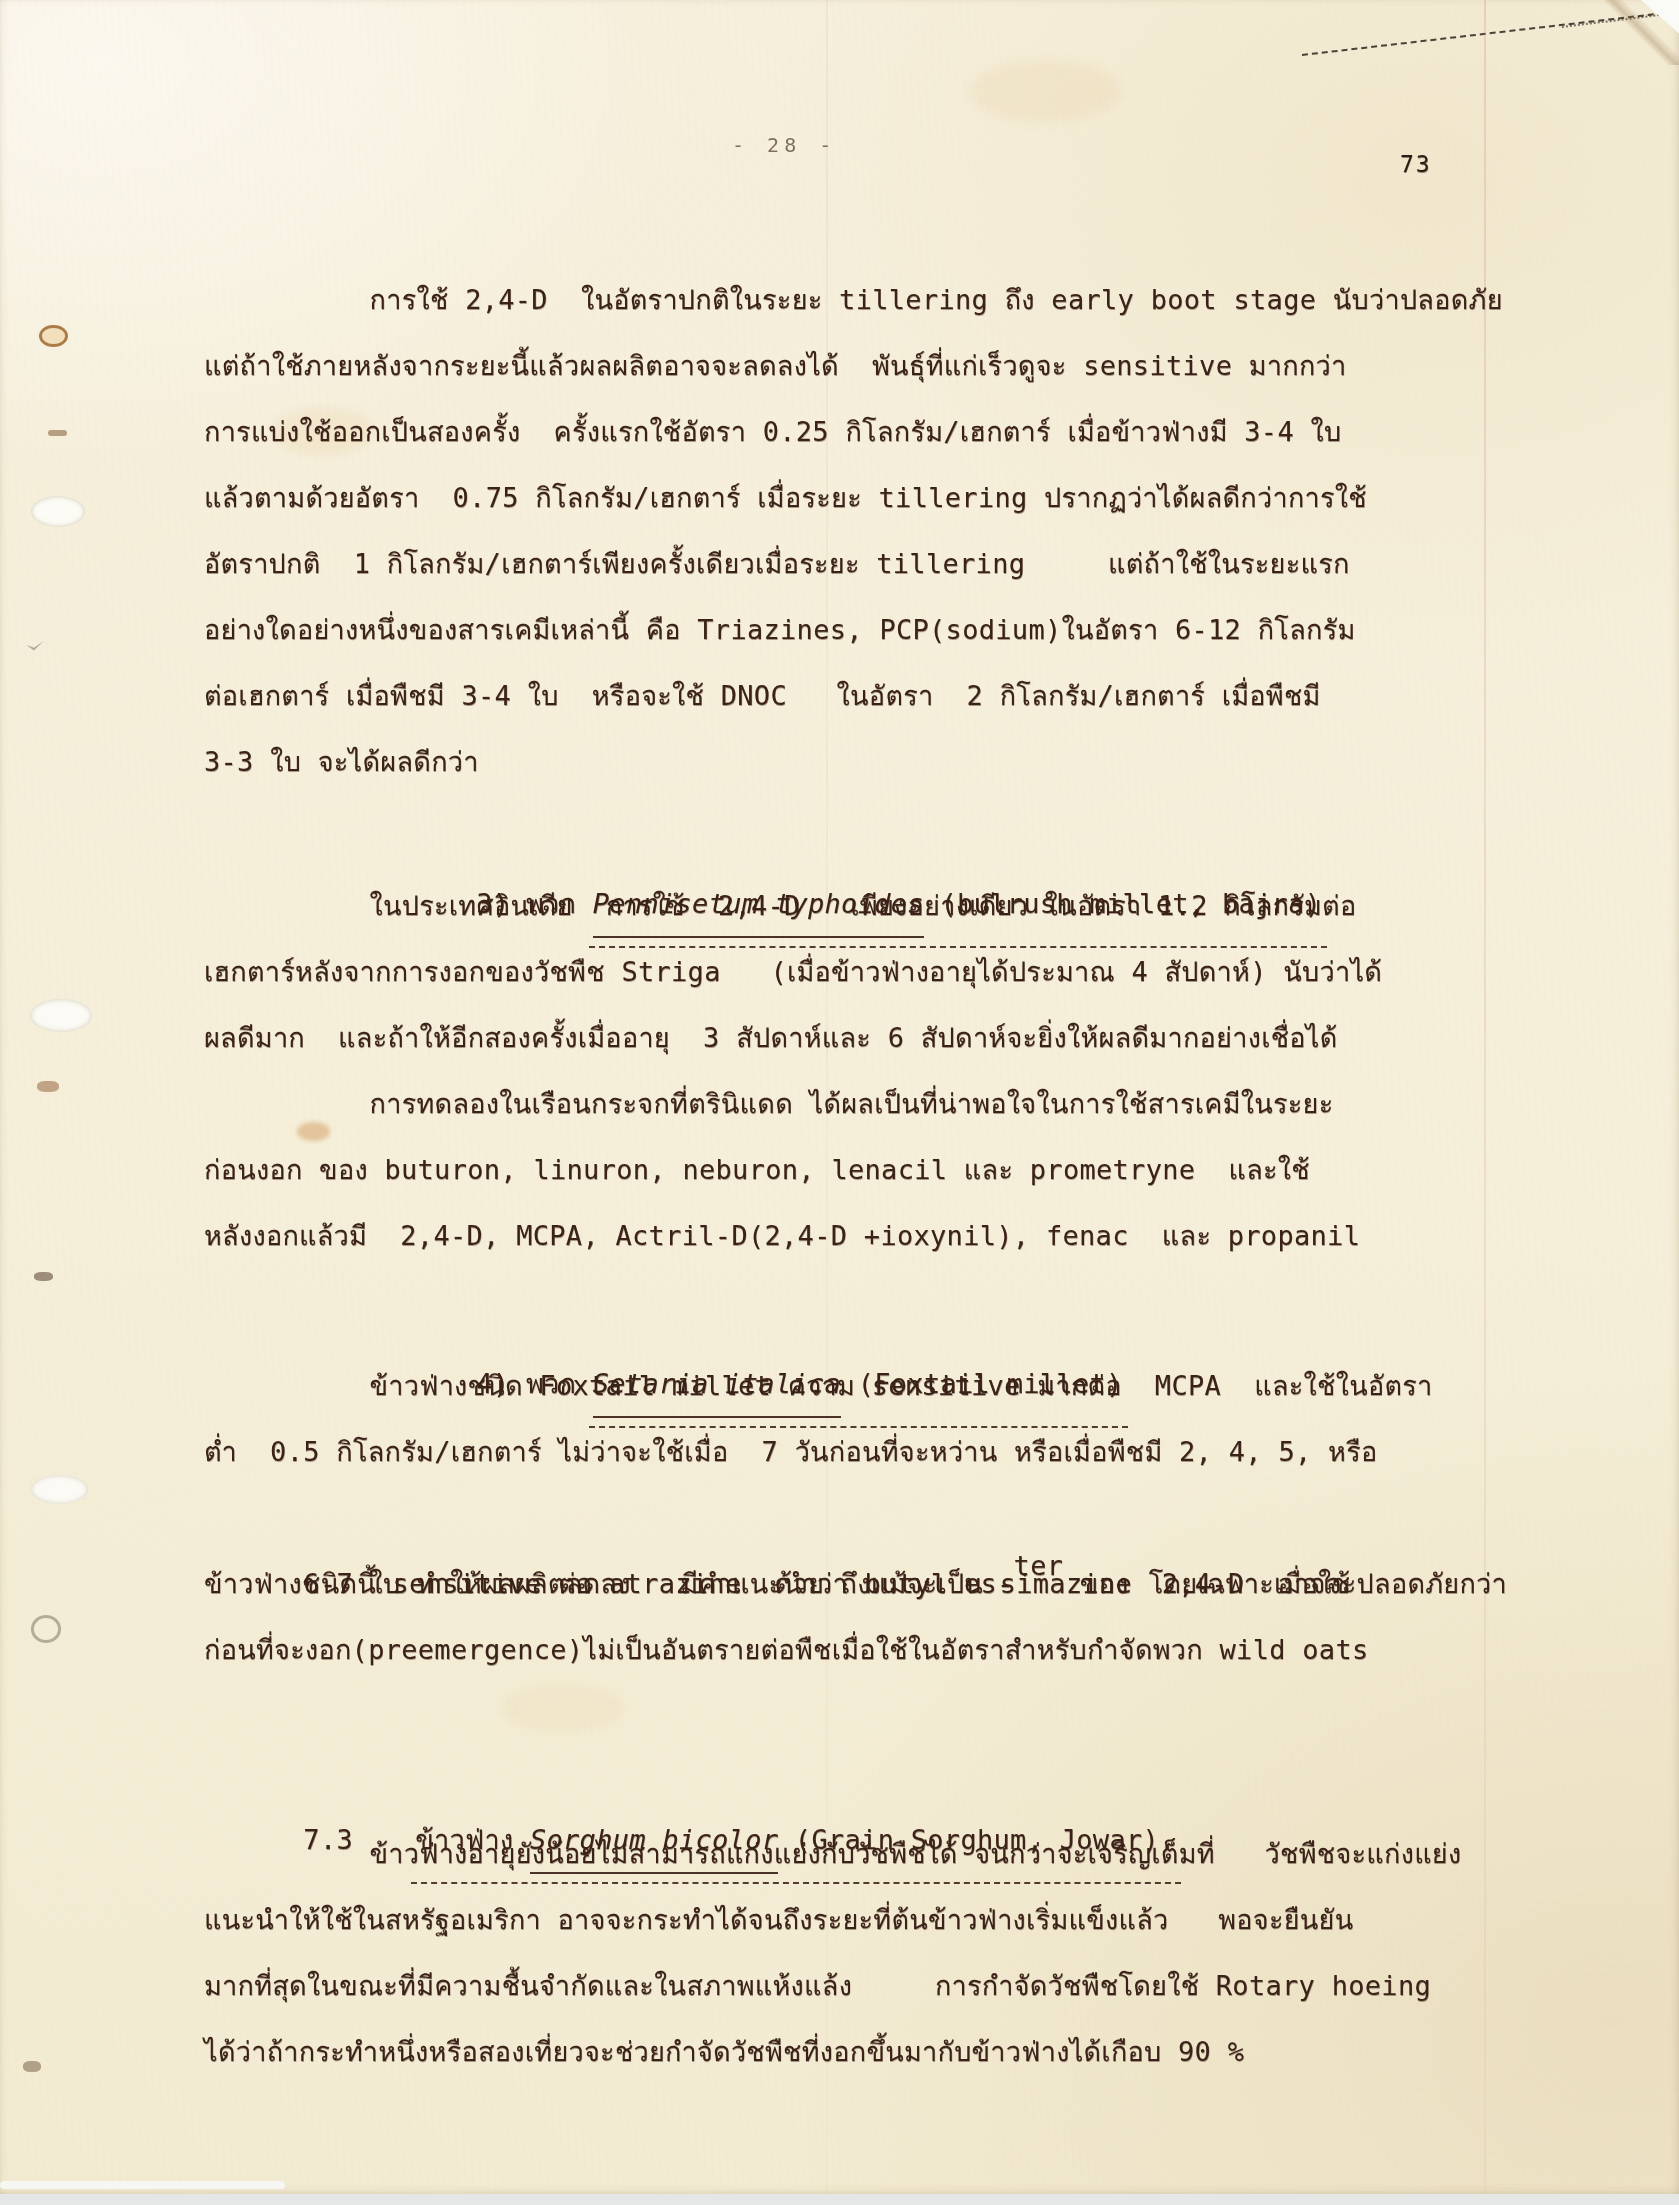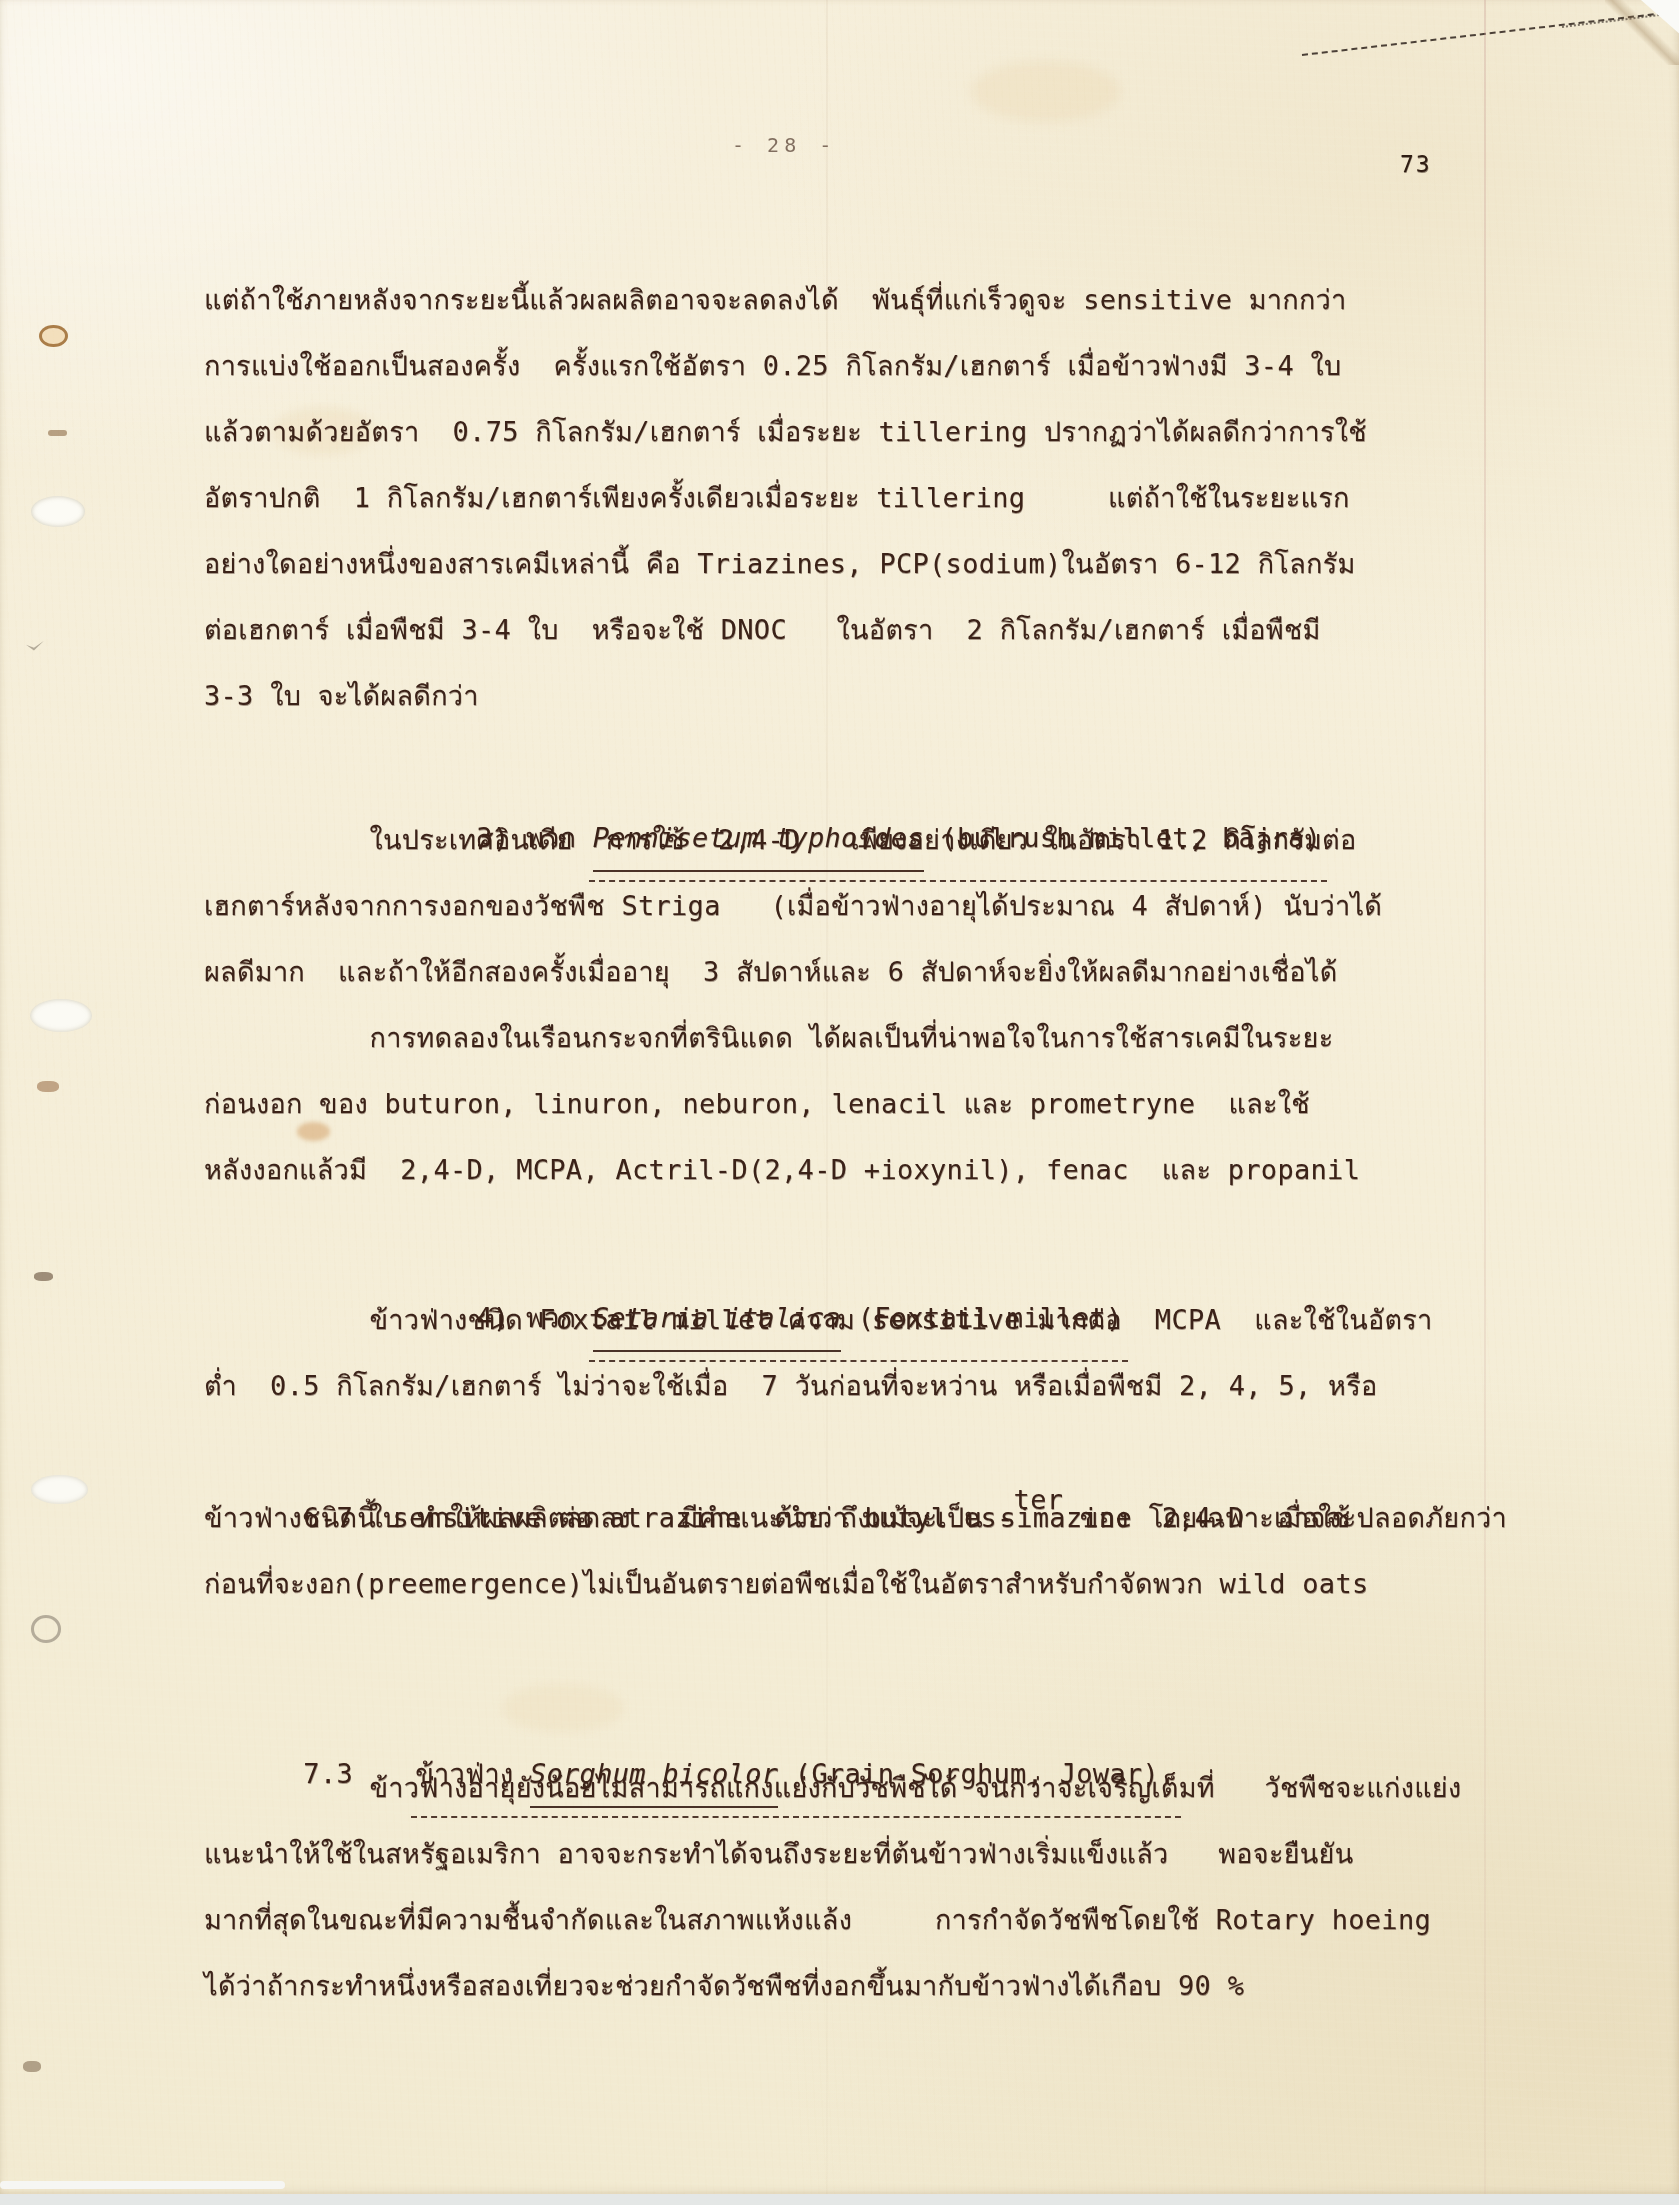--- a/index.html
+++ b/index.html
@@ -127,20 +127,21 @@
   <div class="mark stain1"></div>
   <div class="mark stain2"></div>
   <div class="mark stain3"></div>
 
   <div class="hdr-center">- 28 -</div>
   <div class="hdr-num">73</div>
 
   <div class="body-text">
 
     <div>
+        <div class="ln">          การใช้ 2,4-D  ในอัตราปกติในระยะ tillering ถึง early boot stage นับว่าปลอดภัย</div>
         <div class="ln">แต่ถ้าใช้ภายหลังจากระยะนี้แล้วผลผลิตอาจจะลดลงได้  พันธุ์ที่แก่เร็วดูจะ sensitive มากกว่า</div>
         <div class="ln">การแบ่งใช้ออกเป็นสองครั้ง  ครั้งแรกใช้อัตรา 0.25 กิโลกรัม/เฮกตาร์ เมื่อข้าวฟ่างมี 3-4 ใบ</div>
         <div class="ln">แล้วตามด้วยอัตรา  0.75 กิโลกรัม/เฮกตาร์ เมื่อระยะ tillering ปรากฏว่าได้ผลดีกว่าการใช้</div>
         <div class="ln">อัตราปกติ  1 กิโลกรัม/เฮกตาร์เพียงครั้งเดียวเมื่อระยะ tillering     แต่ถ้าใช้ในระยะแรก</div>
         <div class="ln">อย่างใดอย่างหนึ่งของสารเคมีเหล่านี้ คือ Triazines, PCP(sodium)ในอัตรา 6-12 กิโลกรัม</div>
         <div class="ln">ต่อเฮกตาร์ เมื่อพืชมี 3-4 ใบ  หรือจะใช้ DNOC   ในอัตรา  2 กิโลกรัม/เฮกตาร์ เมื่อพืชมี</div>
         <div class="ln">3-3 ใบ จะได้ผลดีกว่า</div>
       </div>
 
     <div class="h-sub">

